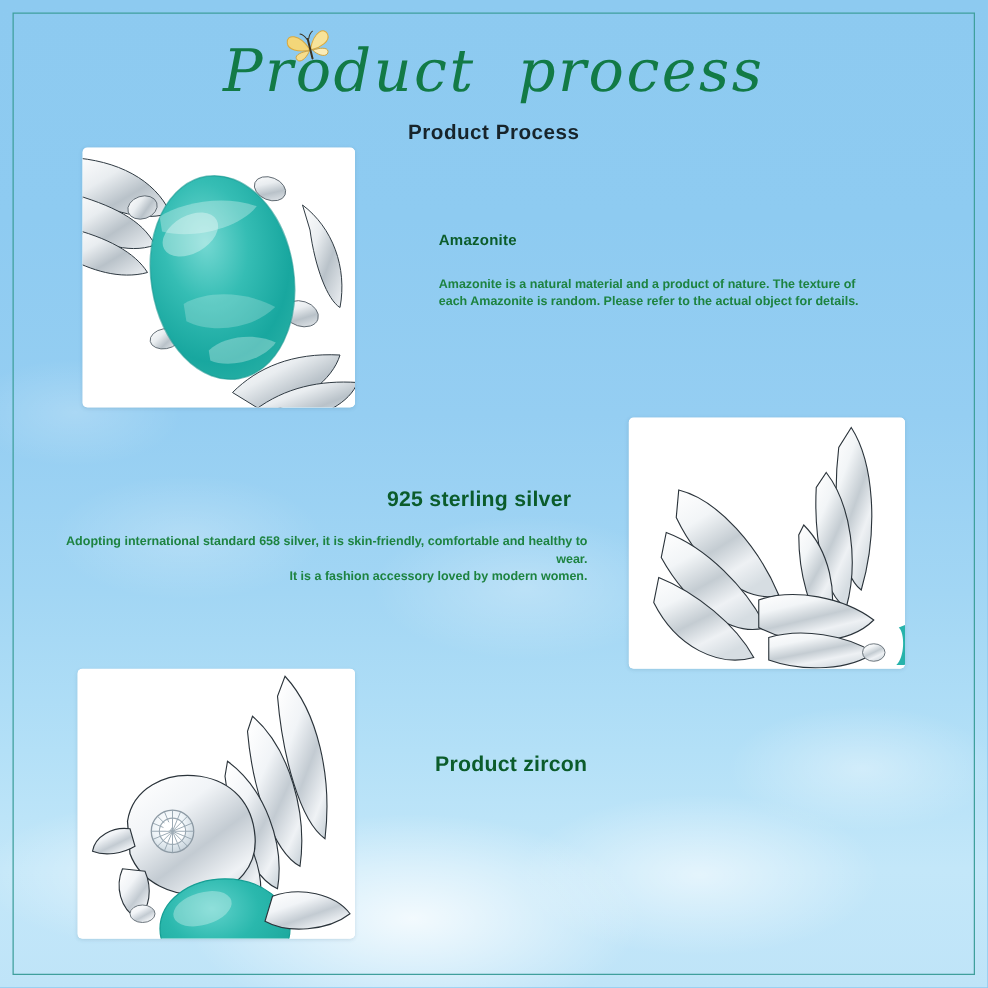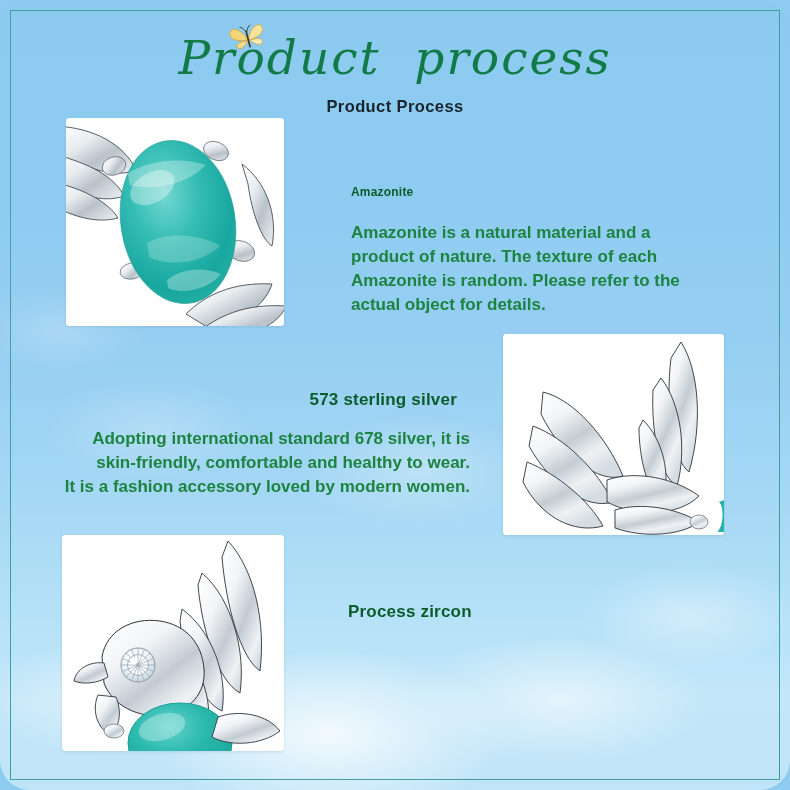--- a/index.html
+++ b/index.html
@@ -31,21 +31,20 @@
       radial-gradient(ellipse 150px 70px  at 150px 430px, rgba(255,255,255,0.22) 0%, rgba(255,255,255,0.0) 72%),
       radial-gradient(ellipse 120px 60px  at 60px 330px,  rgba(255,255,255,0.20) 0%, rgba(255,255,255,0.0) 72%),
       linear-gradient(180deg,
         #8dcaf0 0%,
         #8ecbf1 22%,
         #95cef2 42%,
         #a2d6f4 60%,
         #b3e0f7 76%,
         #c3e7f9 88%,
         #bfe4f8 100%);
-    border-radius: 30px;
   }
 
   
   .frame {
     position: absolute;
     left: 10px;
     top: 10px;
     width: 770px;
     height: 770px;
     border: 1.5px solid #3f9f9c;
@@ -113,21 +112,21 @@
   
   .sec-head {
     position: absolute;
     font-size: 12px;
     font-weight: bold;
     color: #0b5c2b;
     letter-spacing: 0.2px;
   }
   .sec-body {
     position: absolute;
-    font-size: 17px;
+    font-size: 10px;
     font-weight: bold;
     line-height: 1.42;
     color: #1d8340;
     white-space: pre-line;
   }
 
   .head-amazonite { left: 351px; top: 185px; }
   .body-amazonite { left: 351px; top: 221px; width: 350px; text-align: left; }
 
   .head-silver { right: 333px; top: 390px; font-size: 17px; }
@@ -302,19 +301,19 @@
       <ellipse cx="100" cy="192" rx="24" ry="13" fill="#ffffff" opacity="0.30" transform="rotate(-16 100 192)"></ellipse>
 
       <path d="M156 182 C178 174, 206 180, 218 196 C200 210, 168 212, 150 202 Z" fill="url(#silv3)" stroke="#2b343b" stroke-width="0.9"></path>
       <ellipse cx="52" cy="196" rx="10" ry="7" fill="url(#silv3)" stroke="#5b666e" stroke-width="0.7"></ellipse>
     </svg>
   </div>
 
   <div class="sec-head head-amazonite">Amazonite</div>
   <div class="sec-body body-amazonite">Amazonite is a natural material and a product of nature. The texture of each Amazonite is random. Please refer to the actual object for details.</div>
 
-  <div class="sec-head head-silver">573 sterling silver</div>
-  <div class="sec-body body-silver">Adopting international standard 678 silver, it is skin-friendly, comfortable and healthy to wear.
+  <div class="sec-head head-silver">925 sterling silver</div>
+  <div class="sec-body body-silver">Adopting international standard 658 silver, it is skin-friendly, comfortable and healthy to wear.
 It is a fashion accessory loved by modern women.</div>
 
-  <div class="sec-head head-zircon">Process zircon</div>
+  <div class="sec-head head-zircon">Product zircon</div>
 
 </div>
 
 </body></html>

